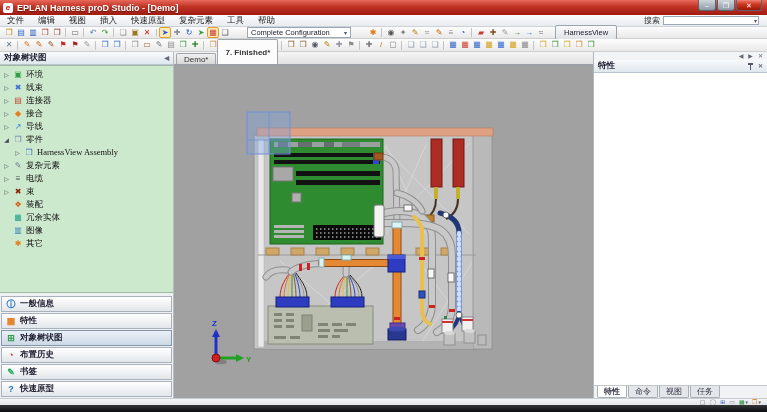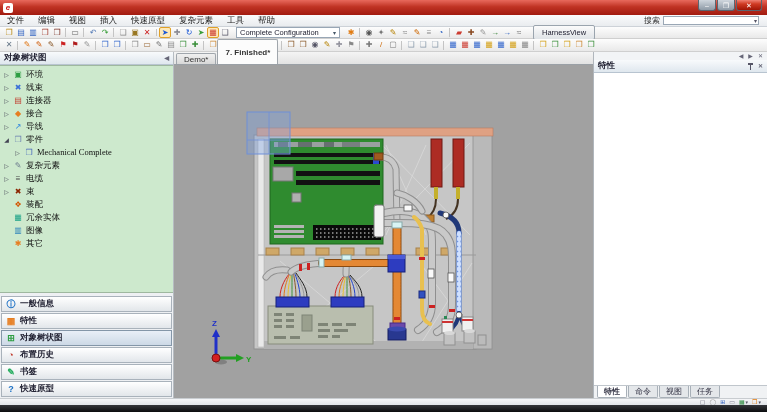--- a/index.html
+++ b/index.html
@@ -26,21 +26,21 @@
 
 .toolbar{position:absolute;left:0;right:0;display:flex;align-items:center;background:linear-gradient(#fdfdfd,#e9e9e9);border-bottom:1px solid #cfcfcf;padding-left:3px;}
 #toolbar1{top:27px;height:12px;}
 #toolbar2{top:39px;height:13px;}
 .tb-icons{display:flex;align-items:center;height:100%;}
 .tbi{width:12px;height:11px;display:flex;align-items:center;justify-content:center;border-radius:2px;flex:none;position:relative;}
 .tbi .g{font-size:8px;line-height:1;}
 .tbi.sep{margin-left:6px;}
 .tbi.sep::before{content:"";position:absolute;left:-4px;top:1px;bottom:1px;width:1px;background:#c4c4c4;}
 .tbi.active{background:#fde8b8;border:1px solid #e0a028;}
-.combo{height:11px;min-width:104px;background:#fff;border:1px solid #98a6b5;display:flex;align-items:center;font-size:7.5px;color:#223;padding:0 3px;margin:0 5px;justify-content:space-between;white-space:nowrap;}
+.combo{height:11px;min-width:104px;background:#fff;border:1px solid #98a6b5;display:flex;align-items:center;font-size:7.5px;color:#223;padding:0 3px;margin:0 16px;justify-content:space-between;white-space:nowrap;}
 .combo .caret{font-size:6px;color:#456;line-height:1;}
 .hv-btn{height:15px;padding:4px 8px;margin-left:8px;background:linear-gradient(#fbfbfb,#dfe3e7);border:1px solid #9aa4ae;border-radius:2px;font-size:7.5px;display:flex;align-items:center;color:#223;white-space:nowrap;}
 
 
 .panel-header{height:13px;background:linear-gradient(#f8fafc,#dfe7ee);border-bottom:1px solid #b8c4d0;display:flex;align-items:center;font-size:8.5px;font-weight:bold;color:#223;padding:0 4px;flex:none;}
 .ph-icons{margin-left:auto;color:#667;font-size:6px;display:flex;gap:4px;align-items:center;line-height:1;}
 
 
 #left-panel{position:absolute;left:0;top:52px;width:174px;bottom:14px;background:#eef0f3;border-right:1px solid #b6bcc2;display:flex;flex-direction:column;}
 #tree{flex:0 0 228px;background:#cde9cd;border-top:1px solid #9fb89f;border-bottom:1px solid #9fb89f;overflow:hidden;font-size:8.5px;color:#111;padding-top:2px;}
@@ -78,20 +78,21 @@
 .st-caret{font-size:5px;color:#556;line-height:1;}
 #dark-bar{position:absolute;left:0;right:0;top:405px;height:7px;background:linear-gradient(#34363a,#0b0c0e);}
 </style>
 </head>
 <body>
 
 <div id="app">
 
   <div id="title-bar">
     <span class="app-logo">e</span>
+    <span id="title-text">EPLAN Harness proD Studio - [Demo]</span>
     <div class="win-controls">
 
     <span class="wc">–</span>
         <span class="wc">❐</span>
         <span class="wc close">✕</span>
       </div>
   </div>
 
   <div id="menu-bar">
     <div class="menu-items">
@@ -402,21 +403,21 @@
 
         <div class="tree-row" style="padding-left: 3px;">
           <span class="tw">◢</span>
           <span class="ticon" style="color: rgb(106, 127, 176);">❒</span>
           <span class="tlabel">零件</span>
         </div>
 
         <div class="tree-row" style="padding-left: 14px;">
           <span class="tw">▷</span>
           <span class="ticon" style="color: rgb(74, 105, 189);">❒</span>
-          <span class="tlabel">Mechanical Complete</span>
+          <span class="tlabel">HarnessView Assembly</span>
         </div>
 
         <div class="tree-row" style="padding-left: 3px;">
           <span class="tw">▷</span>
           <span class="ticon" style="color: rgb(112, 128, 144);">✎</span>
           <span class="tlabel">复杂元素</span>
         </div>
 
         <div class="tree-row" style="padding-left: 3px;">
           <span class="tw">▷</span>

